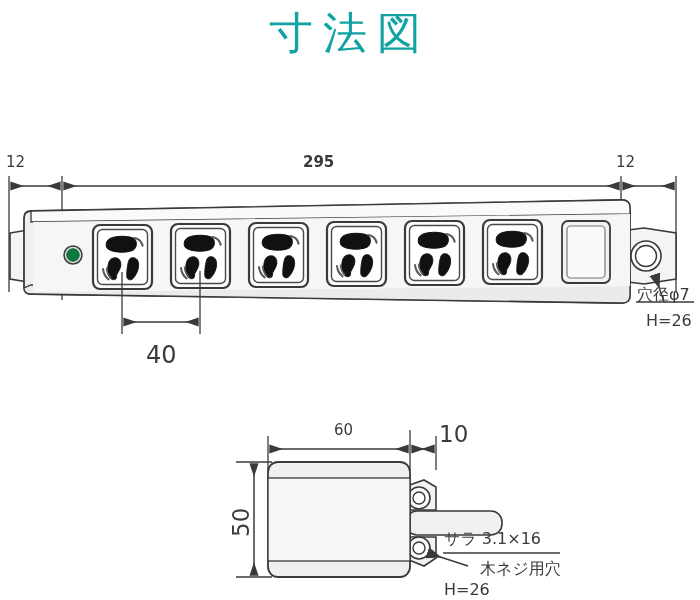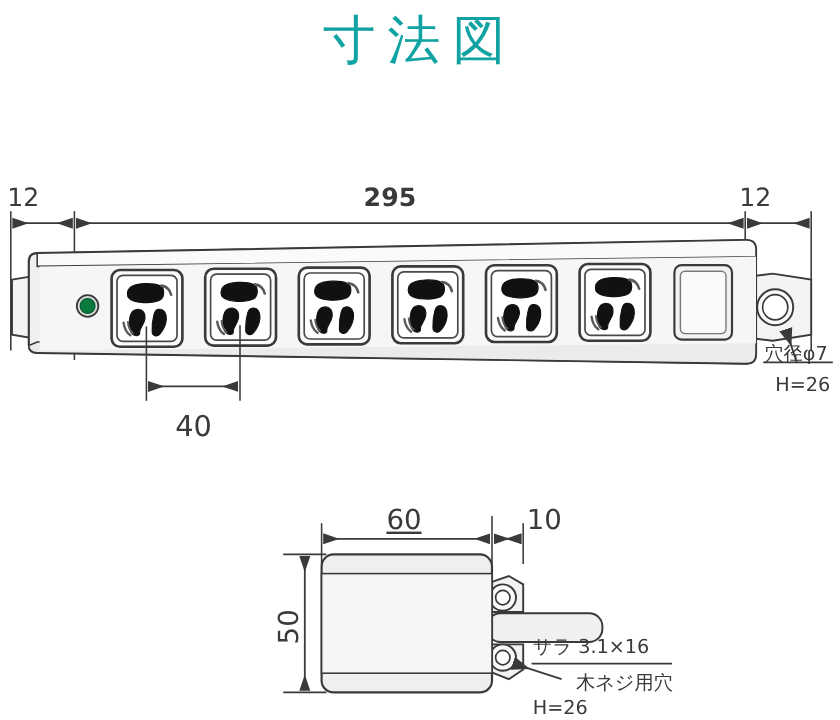--- a/index.html
+++ b/index.html
@@ -36,21 +36,21 @@
     font-size: 44px;
     letter-spacing: 10px;
     color: #11a3a3;
     font-family: Liberation Serif, serif;
     font-weight: 400;
     white-space: nowrap;
   }
   .dim-label {
     position: absolute;
     font-family: "DejaVu Sans", sans-serif;
-    font-size: 21px;
+    font-size: 15px;
     color: #3a3a3a;
     white-space: nowrap;
     line-height: 1;
   }
   .note-label {
     position: absolute;
     font-family: "DejaVu Sans", sans-serif;
     font-size: 16px;
     color: #3a3a3a;
     white-space: nowrap;
@@ -242,21 +242,21 @@
 
   <div class="dim-label" style="left:303px; top:155px;font-weight:bold;">295</div>
 
   <div class="dim-label" style="left:616px; top:155px;">12</div>
 
   <div class="dim-label" style="left:146px; top:343px; font-size:24px;">40</div>
 
   <div class="note-label" style="left:637px; top:285px;">穴径φ7</div>
   <div class="note-label" style="left:646px; top:311px;">H=26</div>
 
-  <div class="dim-label" style="left:322px; top:423px; font-size:23px;text-decoration:underline;">60</div>
+  <div class="dim-label" style="left:334px; top:423px; font-size:15px;">60</div>
 
   <div class="dim-label" style="left:411px; top:423px; font-size:23px;padding-left:28px;">10</div>
 
   <div class="dim-label rot90" style="left:230px; top:537px; font-size:23px;">50</div>
 
   <div class="note-label" style="left:444px; top:529px;">サラ 3.1×16</div>
   <div class="note-label" style="left:444px; top:559px;margin-left:36px;">木ネジ用穴</div>
   <div class="note-label" style="left:444px; top:580px;">H=26</div>
 
 </div>

